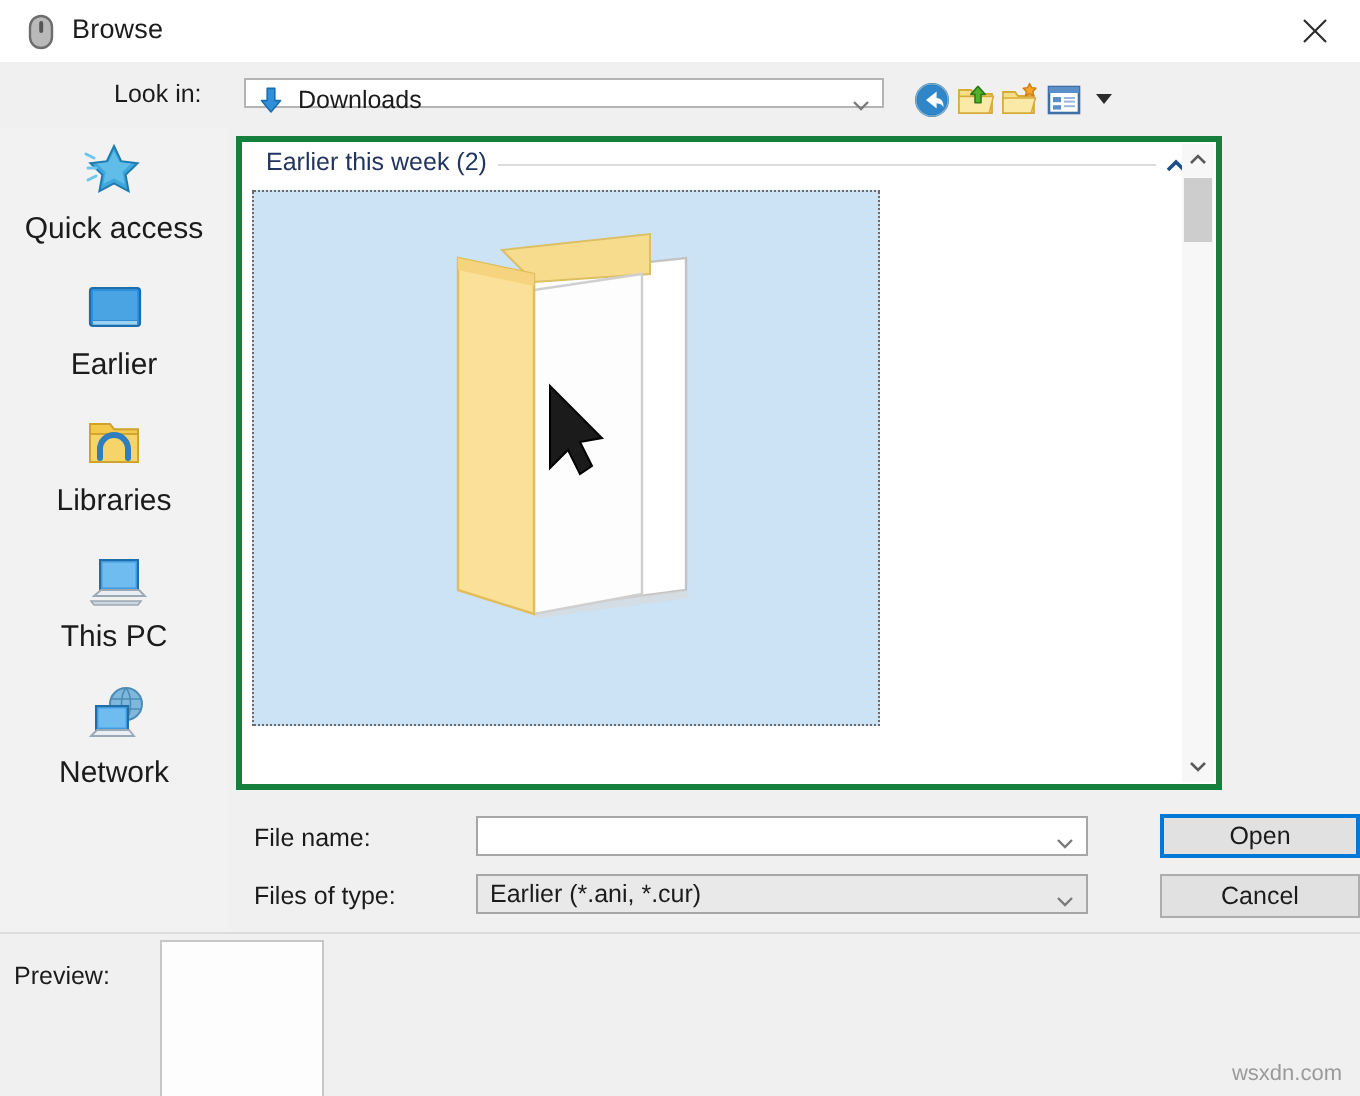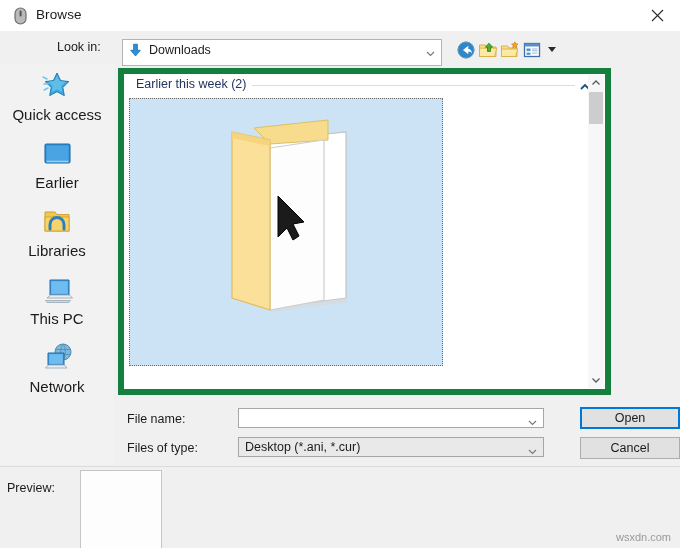--- a/index.html
+++ b/index.html
@@ -57,21 +57,21 @@
   }
   .lookin-label {
     position: absolute;
     left: 57px; top: 9px;
     font-size: 12.5px;
     color: #1b1b1b;
   }
   .lookin-combo {
     position: absolute;
     left: 122px; top: 39px;
-    width: 320px; height: 27px;
+    width: 320px; height: 15px;
     background: #ffffff;
     border: 1px solid #b4b4b4;
     box-sizing: border-box;
   }
   .lookin-icon {
     position: absolute;
     left: 5px; top: 3px;
     width: 15px; height: 15px;
   }
   .lookin-value {
@@ -129,21 +129,21 @@
     color: #1b1b1b;
     line-height: 14px;
   }
 
   
   .filelist {
     position: absolute;
     left: 118px; top: 68px;
     width: 493px; height: 327px;
     background: #ffffff;
-    border: 6px solid #15803d;
+    border: 3px solid #15803d;
     box-sizing: border-box;
   }
   .group-header {
     position: absolute;
     left: 0; top: 0;
     width: 100%; height: 22px;
   }
   .group-title {
     position: absolute;
     left: 12px; top: 3px;
@@ -474,21 +474,21 @@
     <div class="form-combo fn-combo">
       <div class="combo-text"></div>
       <div class="combo-arrow">
         <svg width="11" height="11" viewBox="0 0 11 11">
           <polyline points="2,4 5.5,7.5 9,4" fill="none" stroke="#7a7a7a" stroke-width="1.2"></polyline>
         </svg>
       </div>
     </div>
 
     <div class="form-combo ft-combo">
-      <div class="combo-text">Desktop (*.ani, *.cur)</div>
+      <div class="combo-text">Earlier (*.ani, *.cur)</div>
       <div class="combo-arrow">
         <svg width="11" height="11" viewBox="0 0 11 11">
           <polyline points="2,4 5.5,7.5 9,4" fill="none" stroke="#7a7a7a" stroke-width="1.2"></polyline>
         </svg>
       </div>
     </div>
 
     <div class="dlg-btn btn-open">Open</div>
     <div class="dlg-btn btn-cancel">Cancel</div>
   </div>

